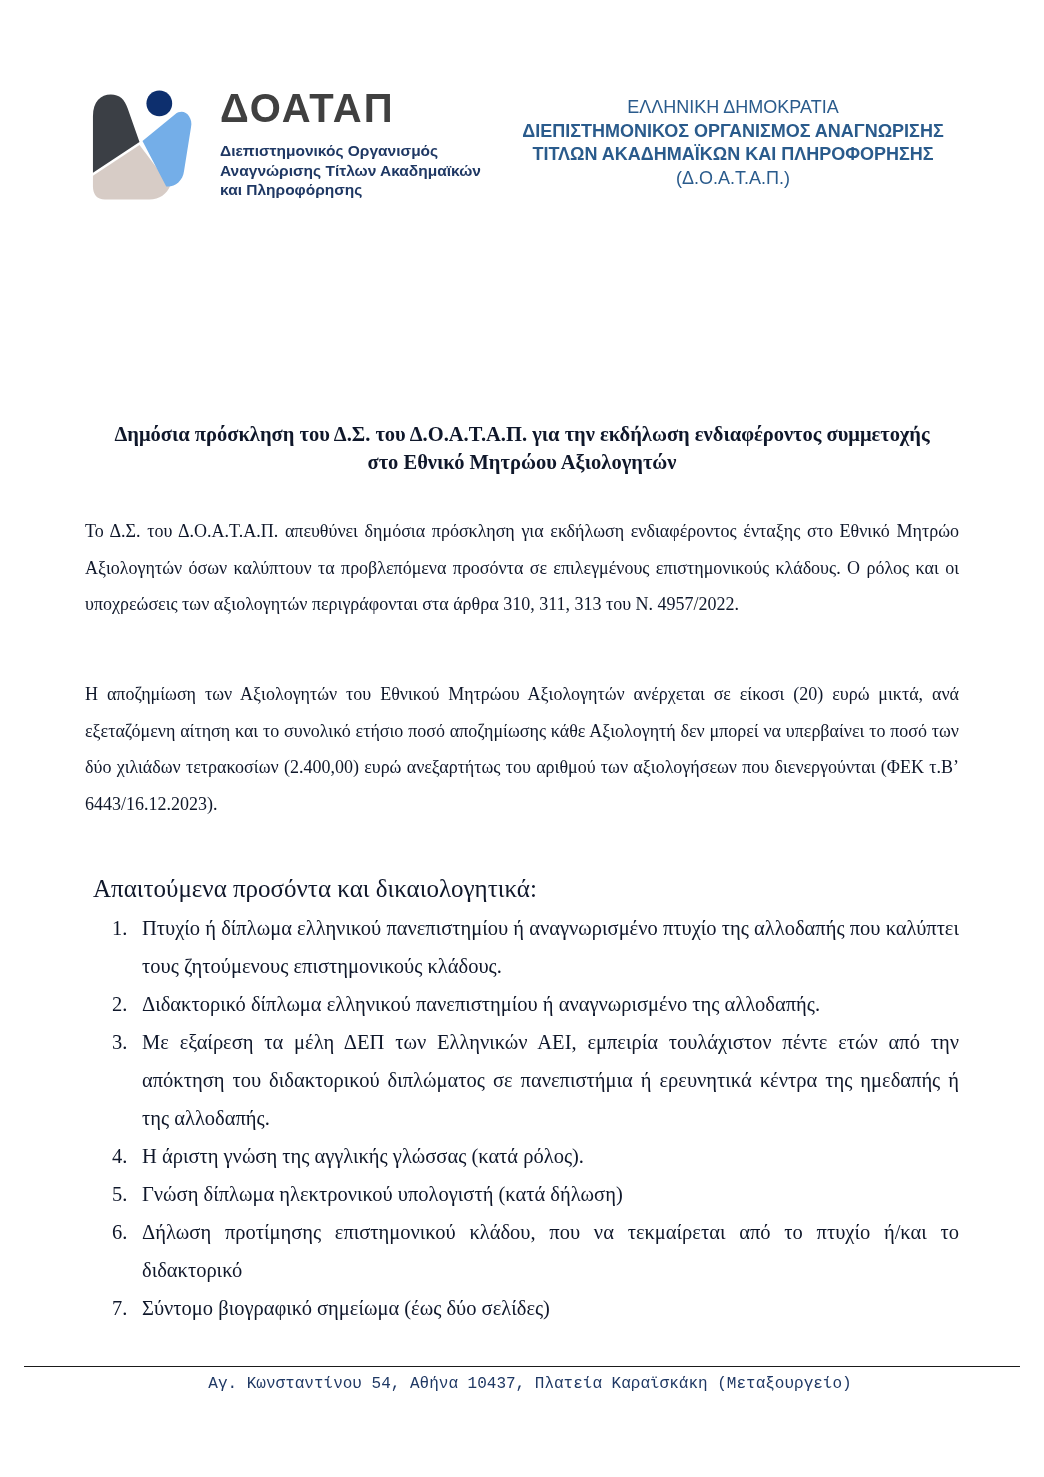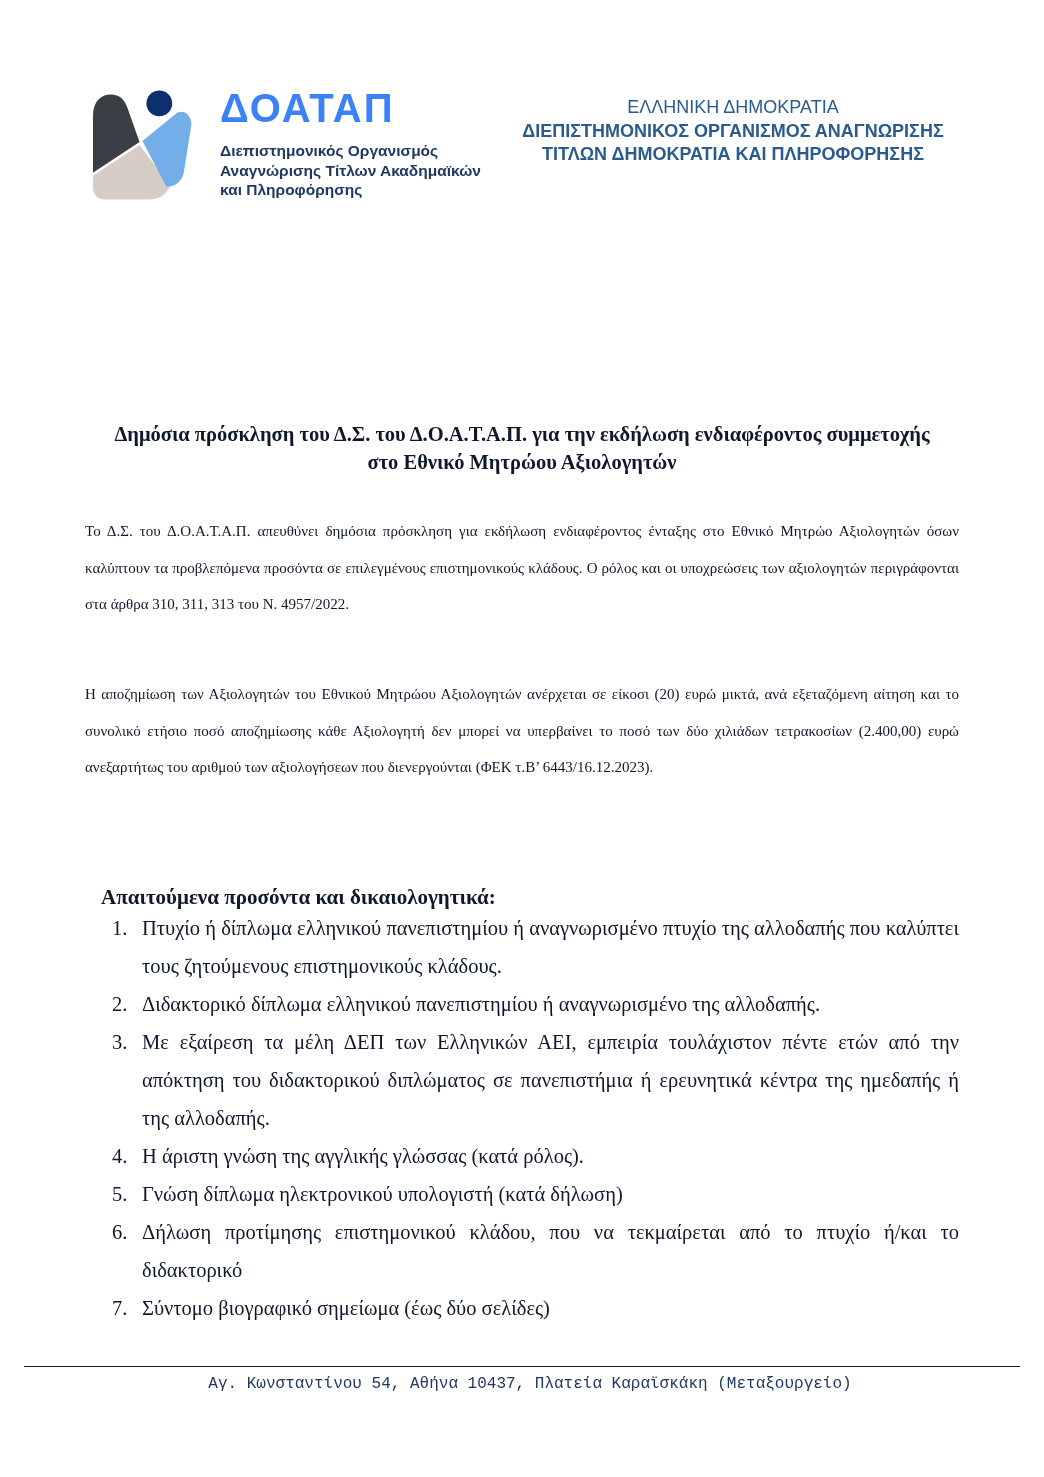--- a/index.html
+++ b/index.html
@@ -8,21 +8,21 @@
     background:#ffffff; overflow:hidden; margin:0 auto;
     font-family:"Liberation Serif","DejaVu Serif",serif;
   }
 
   
   .brand { position:absolute; left:88px; top:88px; display:flex; gap:28px; align-items:flex-start; }
   .logo-svg { width:104px; height:118px; display:block; }
   .wordmark {
     font-family:"Liberation Sans","DejaVu Sans",sans-serif;
     font-weight:bold; font-size:40px; line-height:1;
-    color:#3b82f6; letter-spacing:2px;
+    color:#404040; letter-spacing:2px;
   }
   .brand-sub {
     margin-top:13px;
     font-family:"Liberation Sans","DejaVu Sans",sans-serif;
     font-weight:bold; font-size:15.5px; line-height:19.5px;
     color:#1f3864;
   }
 
   .authority {
     position:absolute; left:505px; top:96px; width:456px;
@@ -39,28 +39,28 @@
   }
   .doc-title {
     position:absolute; top:408px; left:0; width:100%;
     text-align:center; font-weight:bold; font-size:20.5px; line-height:28px;
     margin:0;
   }
   .doc-title div { white-space:nowrap; }
 
   .para {
     position:absolute; left:0; width:100%; margin:0;
-    text-align:justify; font-size:15px; line-height:36.5px;
+    text-align:justify; font-size:18px; line-height:36.5px;
   }
   .para-1 { top:501px; }
   .para-2 { top:664px; }
 
   .list-heading {
-    position:absolute; top:855px; left:0; margin:16px;
-    font-size:21px; line-height:28px; font-weight:bold;
+    position:absolute; top:855px; left:0; margin:8px;
+    font-size:25px; line-height:28px; font-weight:normal;
   }
 
   .req-list {
     position:absolute; top:897px; left:0; width:100%;
     margin:0; padding:0; list-style:none;
     font-size:20.5px; line-height:38px;
   }
   .req-list li { position:relative; padding-left:57px; text-align:justify; }
   .req-list .num { position:absolute; left:27px; top:0; }
 
@@ -97,21 +97,22 @@
         <div>Διεπιστημονικός Οργανισμός</div>
         <div>Αναγνώρισης Τίτλων Ακαδημαϊκών</div>
         <div>και Πληροφόρησης</div>
       </div>
     </div>
   </div>
 
   <div class="authority">
     <div>ΕΛΛΗΝΙΚΗ ΔΗΜΟΚΡΑΤΙΑ</div>
     <div class="bold">ΔΙΕΠΙΣΤΗΜΟΝΙΚΟΣ ΟΡΓΑΝΙΣΜΟΣ ΑΝΑΓΝΩΡΙΣΗΣ</div>
-    <div class="bold">ΤΙΤΛΩΝ ΔΗΜΟΚΡΑΤΙΑ ΚΑΙ ΠΛΗΡΟΦΟΡΗΣΗΣ</div>
+    <div class="bold">ΤΙΤΛΩΝ ΑΚΑΔΗΜΑΪΚΩΝ ΚΑΙ ΠΛΗΡΟΦΟΡΗΣΗΣ</div>
+    <div>(Δ.Ο.Α.Τ.Α.Π.)</div>
   </div>
 
   <div class="content">
 
     <h1 class="doc-title">
       <div>Δημόσια πρόσκληση του Δ.Σ. του Δ.Ο.Α.Τ.Α.Π. για την εκδήλωση ενδιαφέροντος συμμετοχής</div>
       <div>στο Εθνικό Μητρώου Αξιολογητών</div>
     </h1>
 
     <p class="para para-1">Το Δ.Σ. του Δ.Ο.Α.Τ.Α.Π. απευθύνει δημόσια πρόσκληση για εκδήλωση ενδιαφέροντος ένταξης στο Εθνικό Μητρώο Αξιολογητών όσων καλύπτουν τα προβλεπόμενα προσόντα σε επιλεγμένους επιστημονικούς κλάδους. Ο ρόλος και οι υποχρεώσεις των αξιολογητών περιγράφονται στα άρθρα 310, 311, 313 του Ν. 4957/2022.</p>

